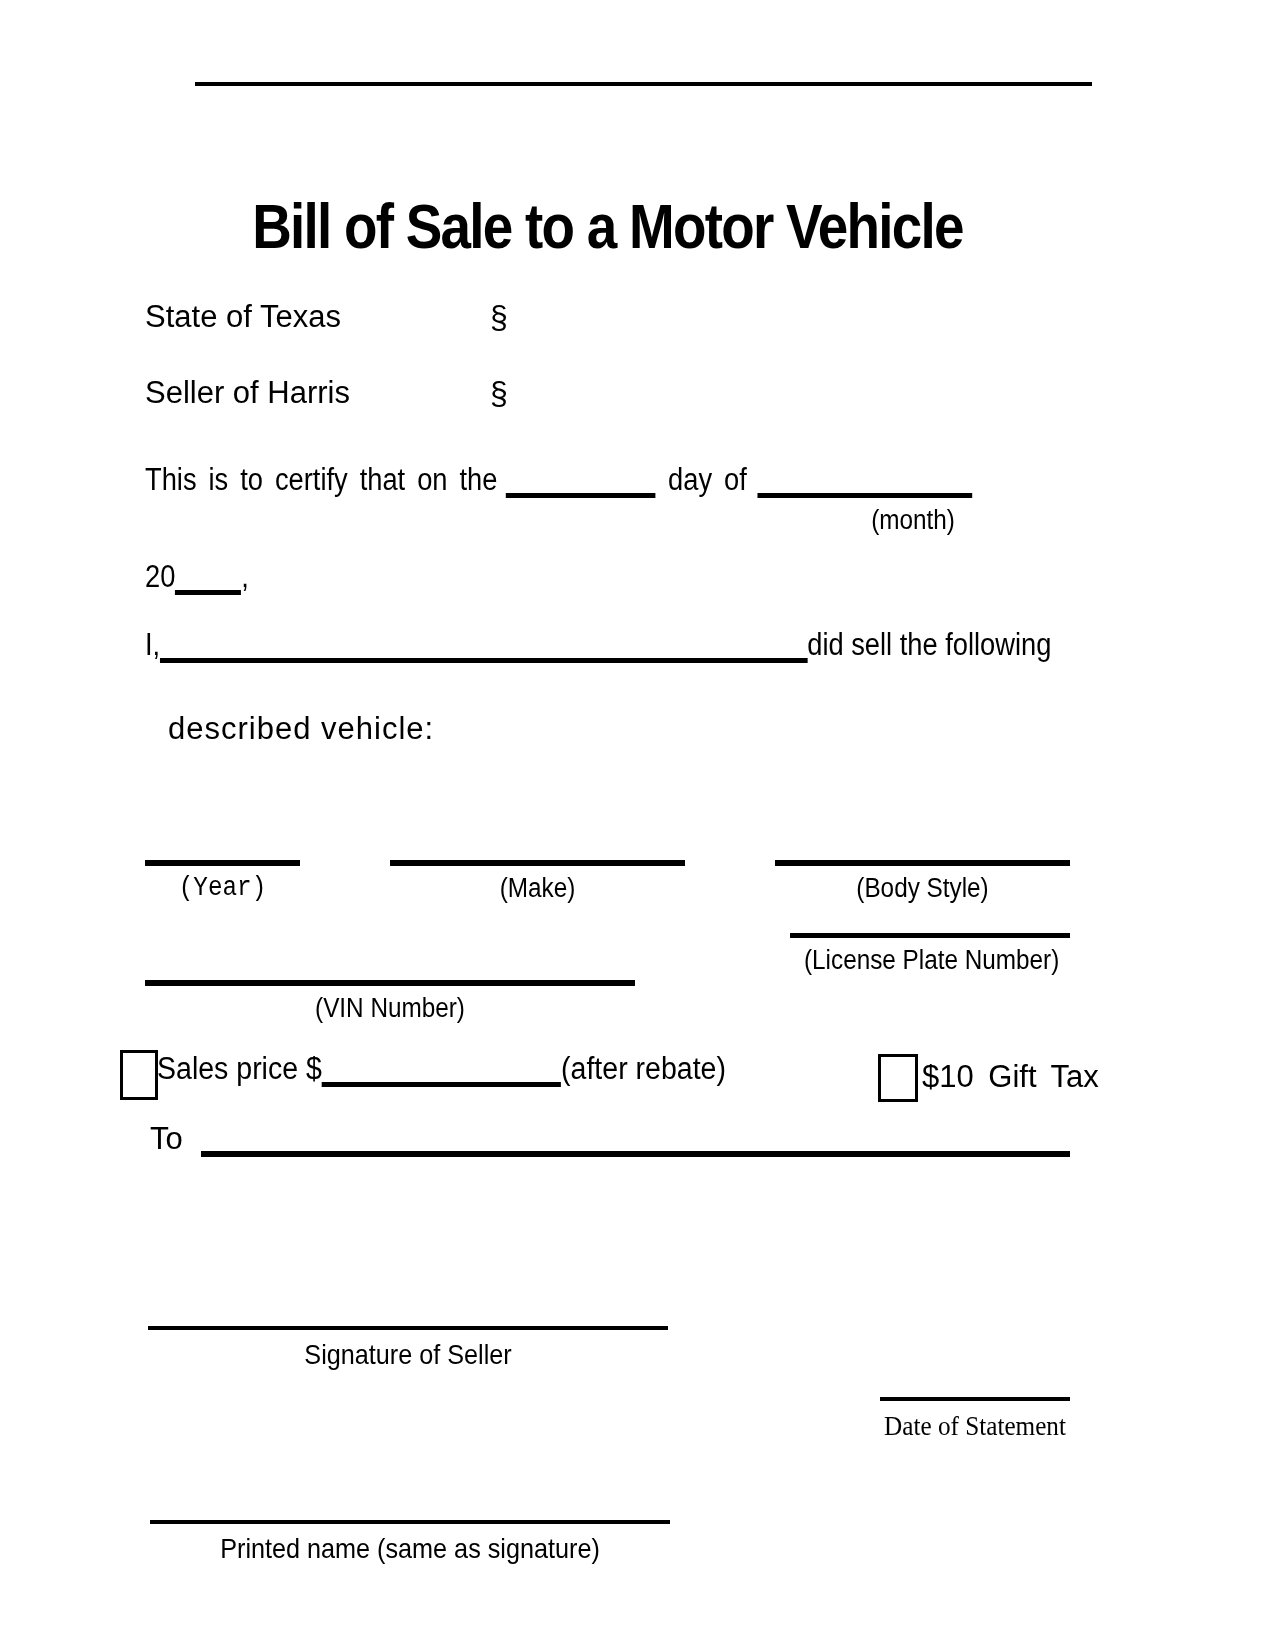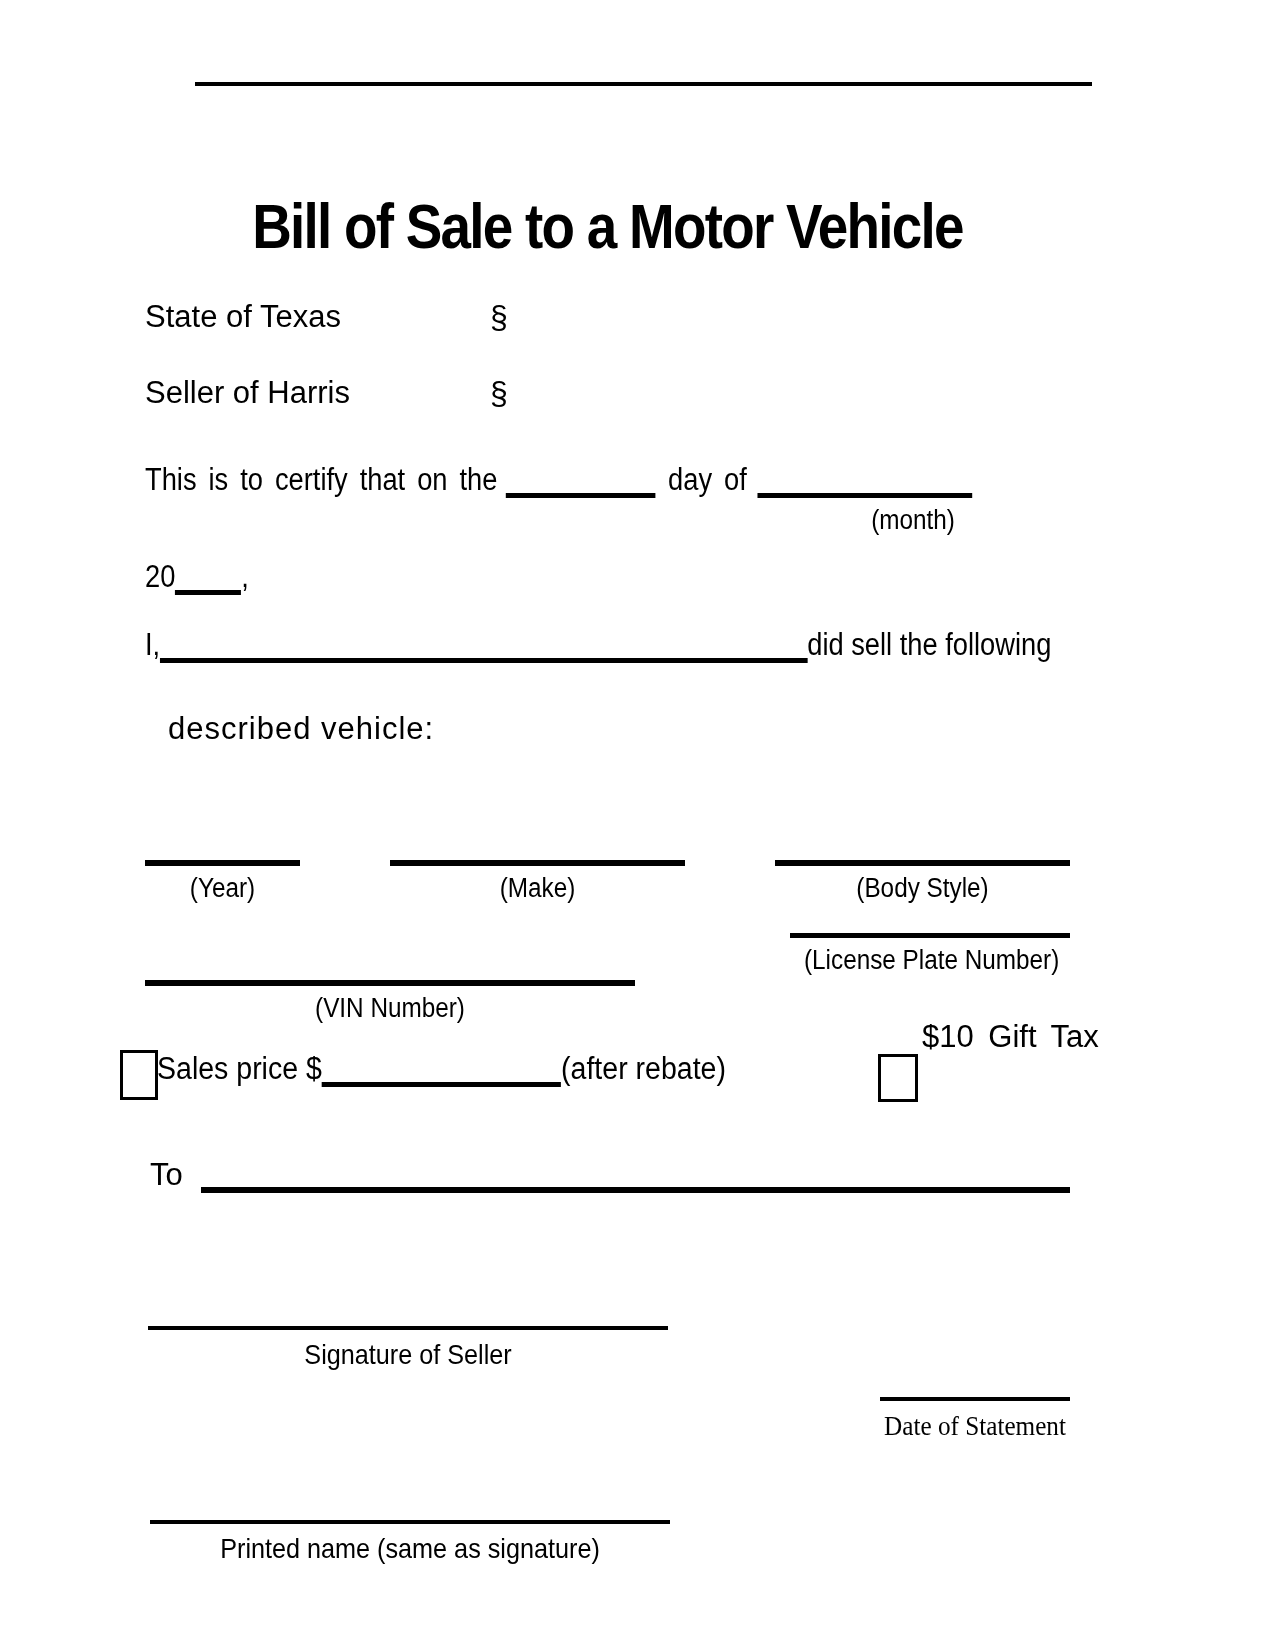--- a/index.html
+++ b/index.html
@@ -78,41 +78,41 @@
   .field { position: absolute; }
   .fline { height: 6px; background: #000; }
   .fline-thin { height: 4px; background: #000; }
   .flabel {
     text-align: center;
     font-size: 27px;
     margin-top: 7px;
     transform: scaleX(0.9);
     white-space: nowrap;
   }
-  .f-year  { left: 145px; top: 860px; width: 155px; }
+  .f-year  { left: 145px; top: 860px; width: 155px; font-family: Liberation Mono, monospace; }
   .f-make  { left: 390px; top: 860px; width: 295px; }
   .f-body  { left: 775px; top: 860px; width: 295px; }
   .f-vin   { left: 145px; top: 980px; width: 490px; }
   .f-plate { left: 790px; top: 933px; width: 280px; }
   .f-plate .fline { height: 5px; }
 
   .cbx {
     position: absolute;
     border: 3px solid #000;
     background: #fff;
   }
   .cbx-sales { left: 120px; top: 1050px; width: 32px; height: 44px; }
   .cbx-gift  { left: 878px; top: 1054px; width: 34px; height: 42px; }
 
   .price-row { left: 157px; top: 1052px; transform: scaleX(0.92); transform-origin: 0 50%; }
   .blank-price { width: 260px; }
 
-  .gift-row { left: 922px; top: 1020px; word-spacing: 6px; }
-
-  .to-row { left: 150px; top: 1122px; width: 920px; margin-top: 36px; }
+  .gift-row { left: 922px; top: 1060px; word-spacing: 6px; }
+
+  .to-row { left: 150px; top: 1122px; width: 920px; }
   .blank-to { flex: 1; margin-left: 18px; border-bottom-width: 6px; }
 
   .f-sig     { left: 148px; top: 1326px; width: 520px; }
   .f-date    { left: 880px; top: 1397px; width: 190px; font-family: Liberation Serif, serif; }
   .f-date .flabel { margin-left: -40px; margin-right: -40px; }
   .f-printed { left: 150px; top: 1520px; width: 520px; }
   .f-sig .flabel, .f-date .flabel, .f-printed .flabel { font-size: 28px; margin-top: 9px; }
 </style>
 </head>
 <body>

